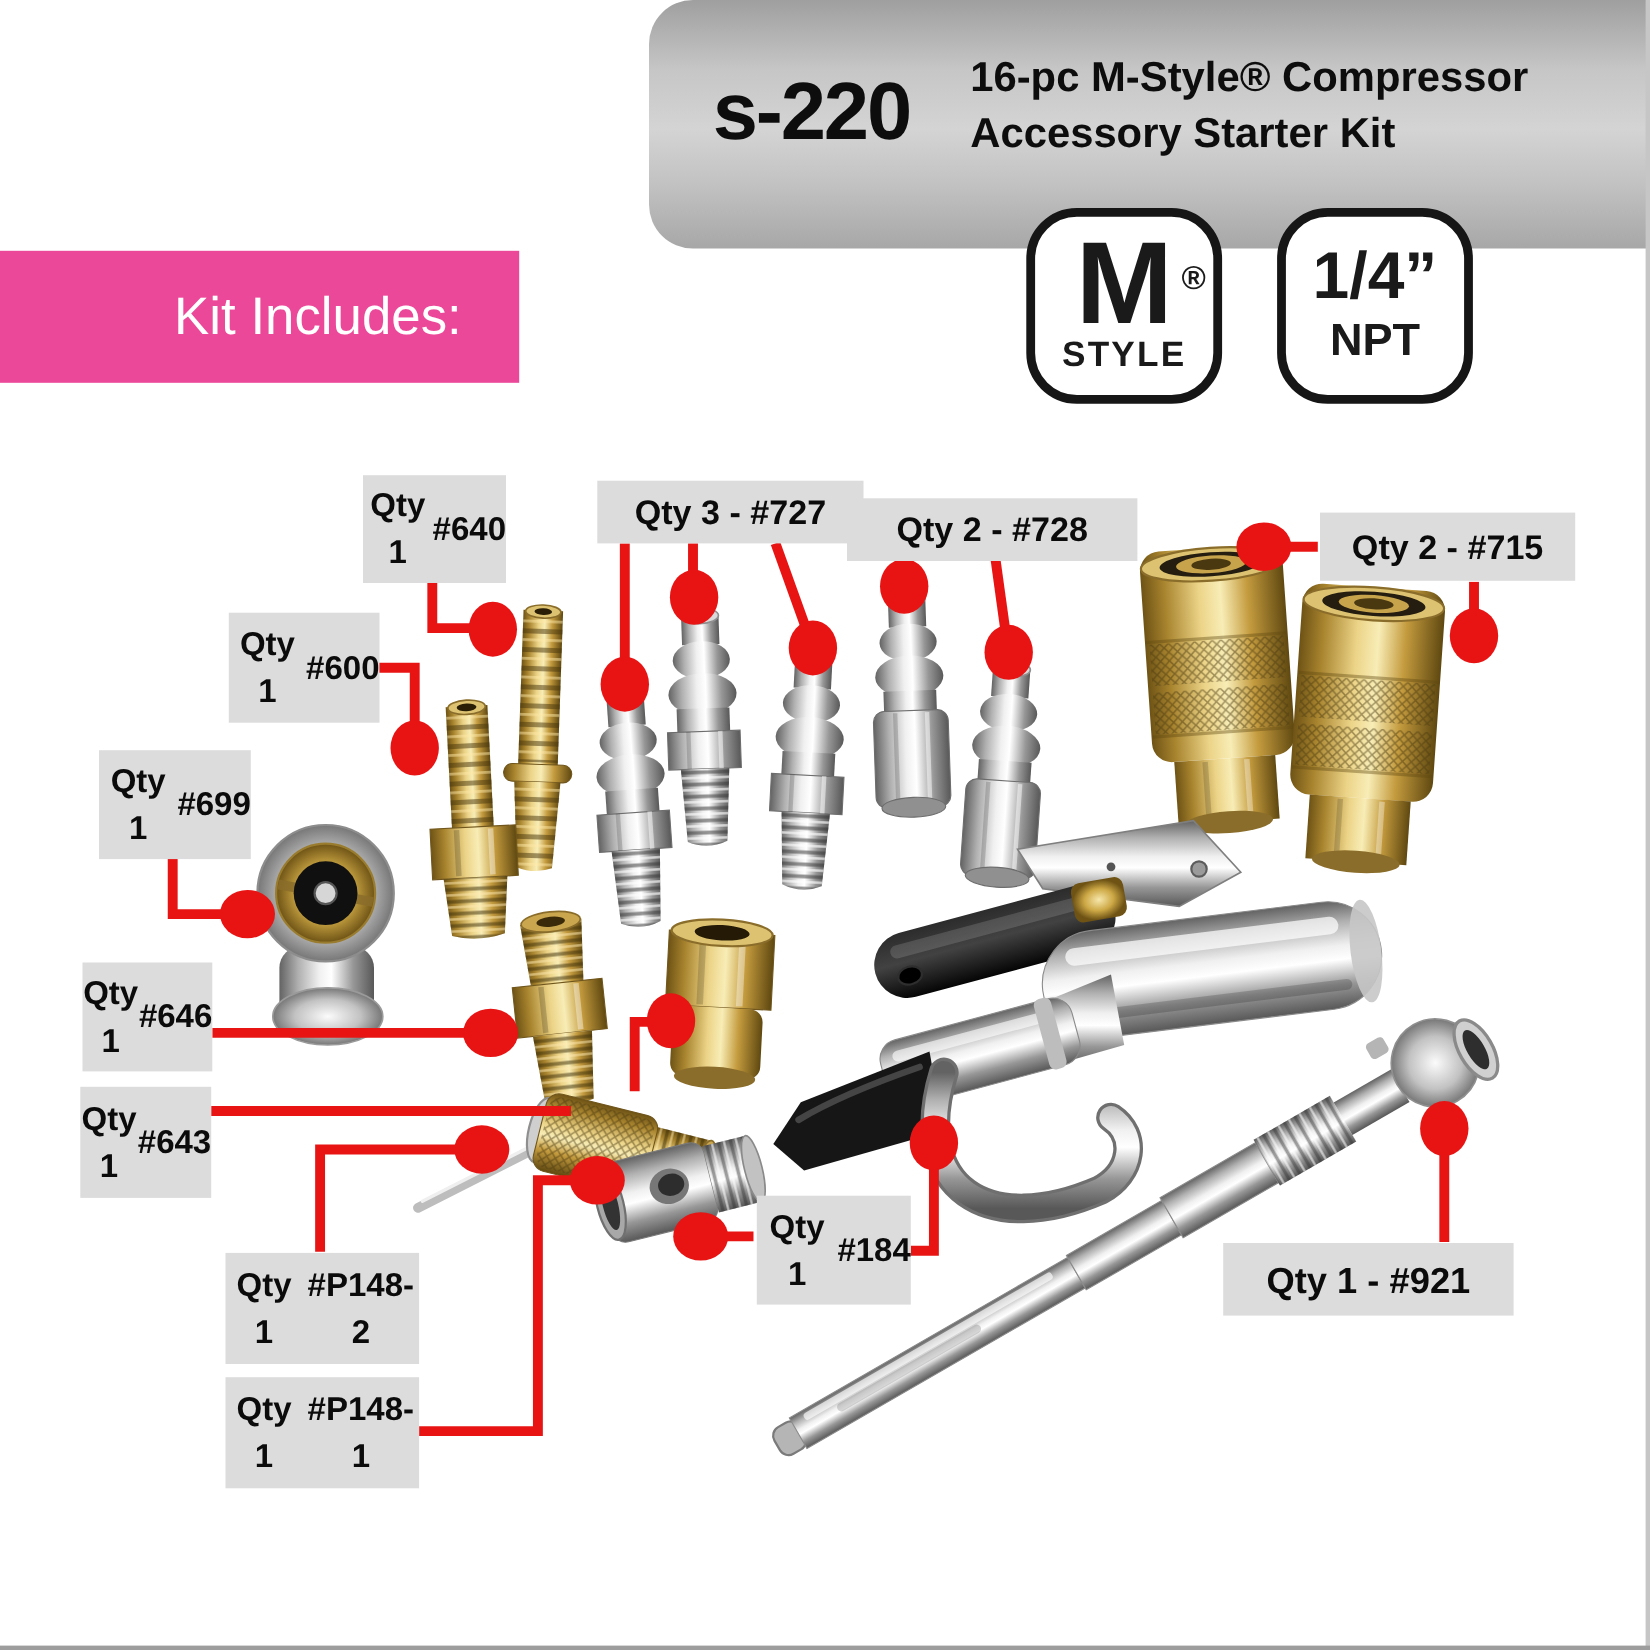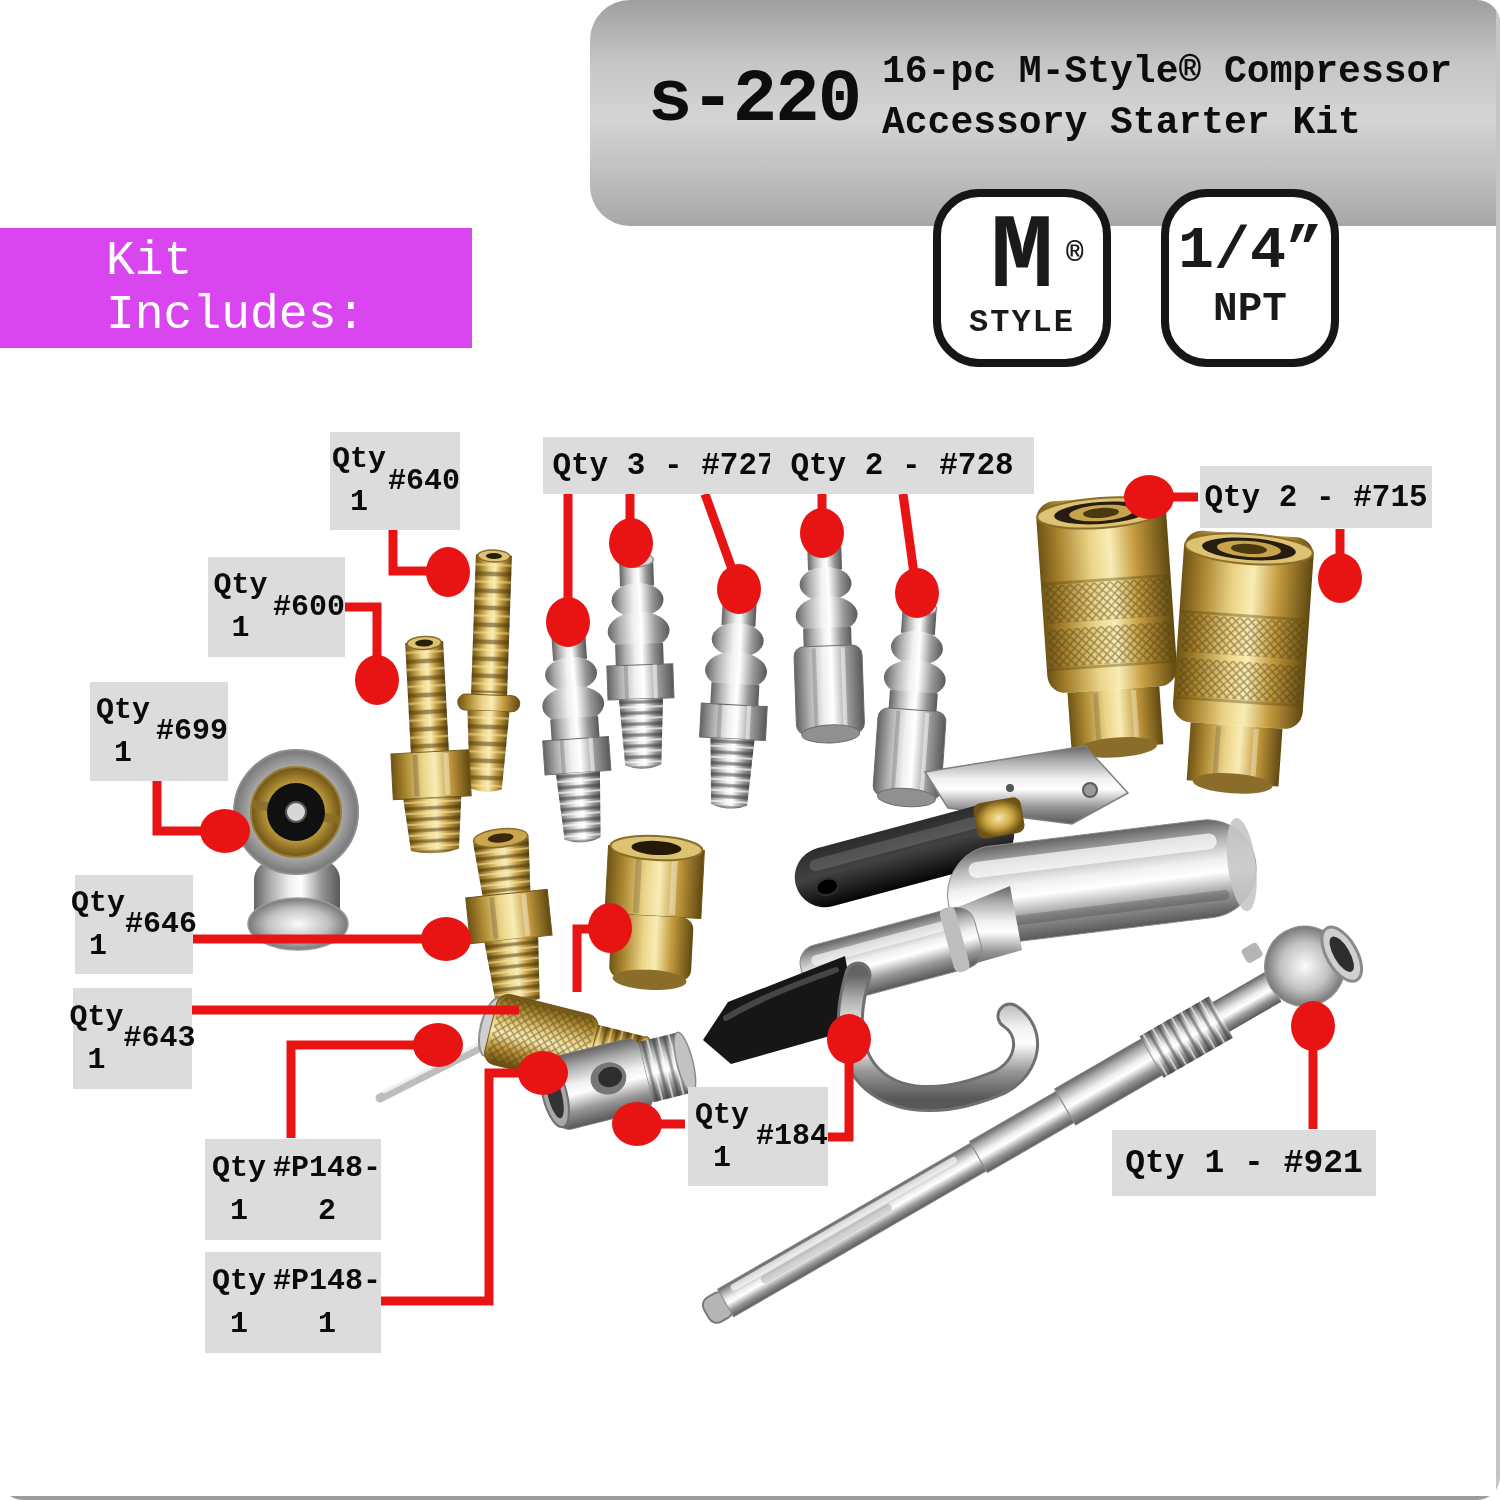--- a/index.html
+++ b/index.html
@@ -1,17 +1,17 @@
 <!DOCTYPE html>
 <html style="--red: #e81414; --label-bg: #dcdcdc;"><head>
 <meta charset="utf-8">
 <style>
   html,body{margin:0;padding:0;background:#fff;}
   .stage{position:relative;width:1500px;height:1500px;background:#ffffff;overflow:hidden;
-         font-family:Liberation Mono, monospace;border-radius:23px;}
+         font-family:Liberation Sans, sans-serif;}
 
   
   .hdr{position:absolute;left:590px;top:0;width:910px;height:226px;z-index:2;
        border-radius:40px 0 0 40px;
        background:linear-gradient(180deg,#9f9f9f 0%,#c6c6c6 28%,#d4d4d4 52%,#c2c2c2 74%,#a7a7a7 100%);}
   .model{position:absolute;left:58px;top:58px;font-size:74px;font-weight:700;color:#0d0d0d;letter-spacing:-2px;}
   .ttl{position:absolute;left:292px;top:46px;font-size:38px;font-weight:700;color:#0d0d0d;line-height:51px;}
 
   
   .badge{position:absolute;width:178px;height:178px;background:#fff;border:8px solid #161616;
@@ -19,21 +19,21 @@
          align-items:center;justify-content:center;z-index:3;color:#1a1a1a;}
   .badge.m{left:933px;top:189px;}
   .badge.npt{left:1161px;top:189px;}
   .bigM{font-size:106px;font-weight:700;line-height:84px;position:relative;}
   .reg{position:absolute;top:-4px;right:-30px;font-size:30px;font-weight:700;}
   .styleWord{font-size:32px;font-weight:700;letter-spacing:2px;margin-top:4px;}
   .nptTop{font-size:60px;font-weight:700;line-height:62px;}
   .nptBot{font-size:41px;font-weight:700;line-height:54px;}
 
   
-  .kitbar{position:absolute;left:0;top:228px;width:472px;height:120px;background:#d946ef;z-index:2;
+  .kitbar{position:absolute;left:0;top:228px;width:472px;height:120px;background:#ec4899;z-index:2;
           color:#fff;font-size:48px;font-weight:400;display:flex;align-items:center;
           justify-content:center;padding-left:106px;box-sizing:border-box;}
 
   
   .callout{position:absolute;background:var(--label-bg,#dcdcdc);display:flex;flex-direction:row;
            align-items:center;justify-content:center;font-weight:700;font-size:30px;line-height:43px;
            color:#0b0b0b;z-index:5;text-align:center;}
   .callout.w{font-size:31px;}
 
   svg.scene{position:absolute;left:0;top:0;z-index:1;}
@@ -380,21 +380,21 @@
     <span>Kit Includes:</span>
   </div>
 
   <div class="callout" style="left:330px;top:432px;width:130px;height:98px">
     <span>Qty 1</span>
       <span>#640</span>
   </div>
   <div class="callout w" style="left:543px;top:437px;width:242px;height:57px">
     <span>Qty 3 - #727</span>
   </div>
-  <div class="callout w" style="left:770px;top:437px;width:264px;height:57px">
+  <div class="callout w" style="left:770px;top:453px;width:264px;height:57px">
     <span>Qty 2 - #728</span>
   </div>
   <div class="callout w" style="left:1200px;top:466px;width:232px;height:62px">
     <span>Qty 2 - #715</span>
   </div>
   <div class="callout" style="left:208px;top:557px;width:137px;height:100px">
     <span>Qty 1</span>
       <span>#600</span>
   </div>
   <div class="callout" style="left:90px;top:682px;width:138px;height:99px">

